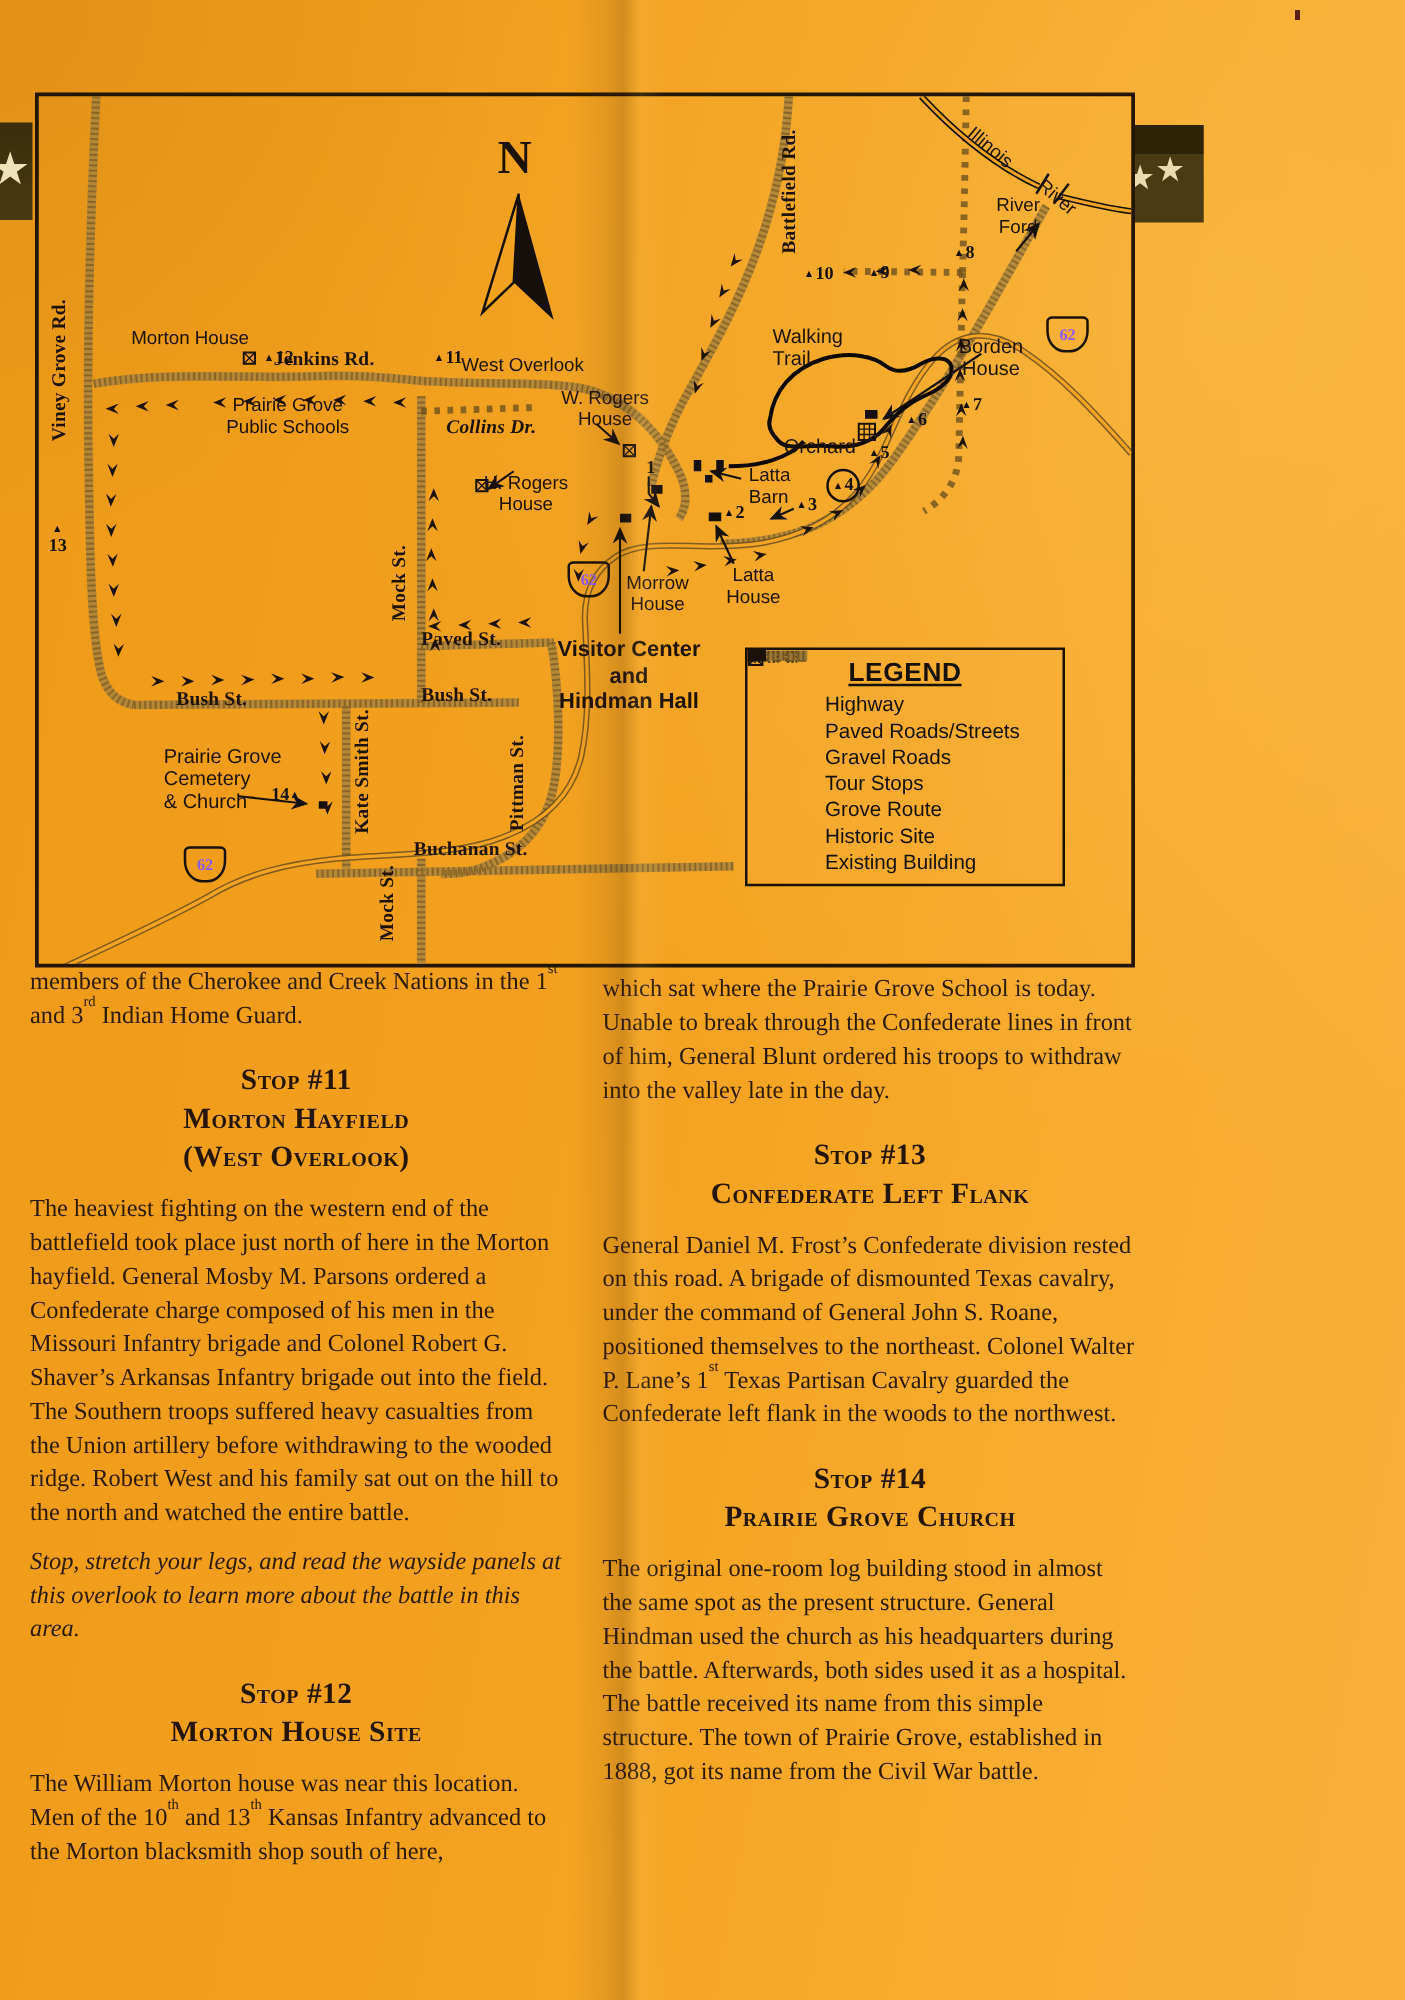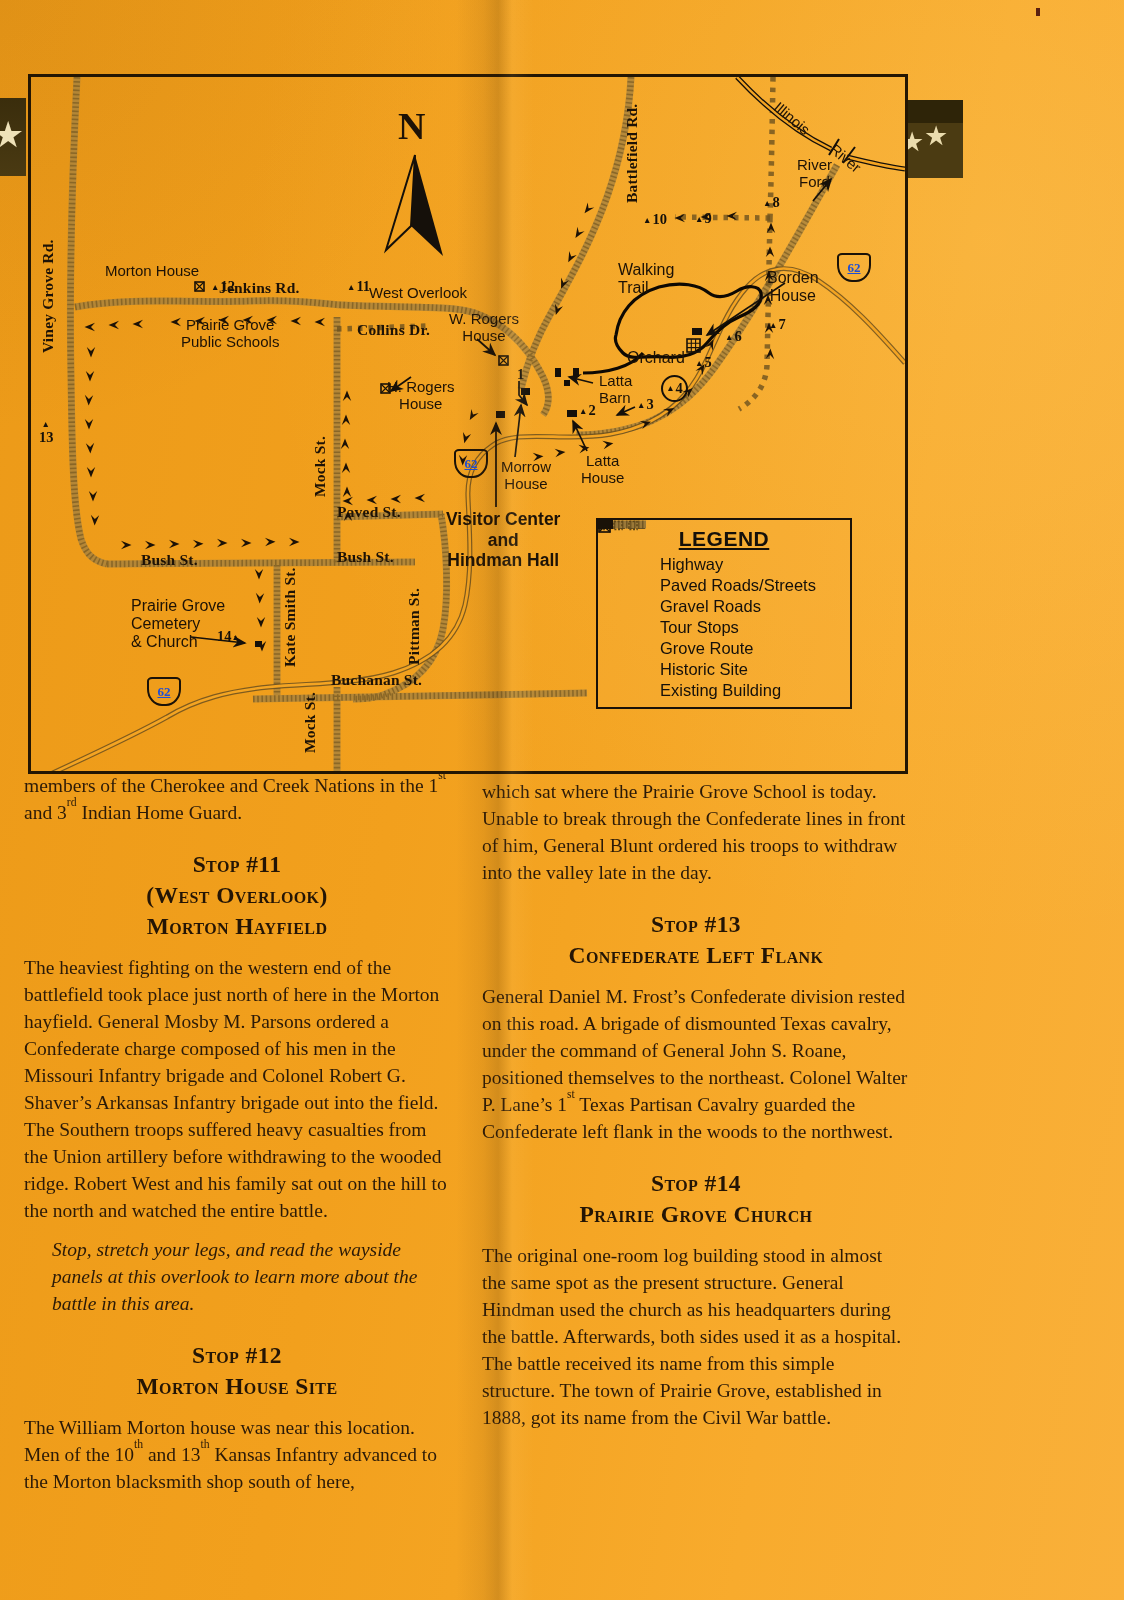--- a/index.html
+++ b/index.html
@@ -22,21 +22,21 @@
   .s15{font-size:15px}.s16{font-size:16px}.c{text-align:center}
   .st{font-family:"Liberation Serif",serif;font-weight:bold;font-size:15.5px;letter-spacing:.2px}
   .vc{font-weight:bold;font-size:17.5px;line-height:1.18}
   .north{font-family:"Liberation Serif",serif;font-weight:bold;font-size:38px}
   .rot{transform-origin:0 0;}
   .stop{position:absolute;font-family:"Liberation Serif",serif;font-weight:bold;font-size:14.5px;color:#15100a;line-height:1;z-index:4;}
   .stop .tri{font-size:8.5px;vertical-align:1.5px;letter-spacing:1px;}
   .stop.circle{border:2px solid #15100a;border-radius:50%;width:23px;height:23px;display:flex;align-items:center;justify-content:center;}
   .stop.stack{text-align:center;line-height:.95;}
   .shield{position:absolute;width:30px;height:25px;border:2.5px solid #1a1208;border-radius:5px 5px 15px 15px/4px 4px 17px 17px;
-    display:flex;align-items:center;justify-content:center;font:bold 13px "Liberation Serif",serif;color:#1d4ed8;z-index:3;text-decoration:underline;}
+    display:flex;align-items:center;justify-content:center;font:bold 13px "Liberation Serif",serif;color:#8b5cf6;z-index:3;}
   .legend{position:absolute;left:565px;top:441px;width:252px;height:187px;border:2.5px solid #1a1208;z-index:4;background:rgba(249,176,58,.25);}
   .legend h4{margin:7px 0 3px;text-align:center;font:bold 21px "Liberation Sans",sans-serif;color:#15100a;
     text-decoration:underline;letter-spacing:.5px;}
   .lrow{display:flex;align-items:center;height:21px;padding-left:6px;}
   .licon{width:56px;display:flex;justify-content:flex-end;align-items:center;padding-right:9px;box-sizing:border-box;}
   .ltext{font-size:16.5px;color:#15100a;}
 
   
   .flag{position:absolute;overflow:hidden;z-index:1;}
   .flag-left{left:0;top:98px;width:26px;height:78px;background:linear-gradient(180deg,#3a2d0c,#4a3a12);}
@@ -44,21 +44,21 @@
   .flag-right{left:908px;top:100px;width:55px;height:78px;background:linear-gradient(180deg,#2e2408 0 30%,#4b3b12 30% 100%);}
   .flag-right span{position:absolute;font-size:27px;color:#eadcae;}
   .flag-right span:first-child{left:-8px;top:26px;}
   .flag-right span:last-child{left:16px;top:20px;}
 
   
   .col{position:absolute;color:#2b1a08;font-family:"Liberation Serif",serif;font-size:19.5px;line-height:27px;z-index:3;}
   .col-left{left:24px;top:772px;width:426px;}
   .col-right{left:482px;top:778px;width:428px;}
   .col p{margin:0 0 12px;}
-  .col p.aside{font-style:italic;margin-left:28px;}
+  .col p.aside{font-style:italic;}
   .col sup{font-size:.6em;position:relative;top:-.45em;line-height:0;}
   .sec-head{margin:23px 0 12px;text-align:center;font-weight:bold;font-variant:small-caps;
     letter-spacing:.4px;font-size:23.5px;line-height:31px;color:#241505;}
 </style>
 </head>
 <body>
 
 <div class="fold"></div>
 <div class="speck"></div>
 
@@ -263,21 +263,21 @@
       </g>
   </svg>
 
   <div id="map-labels">
       <div class="map-label north" style="left: 367px; top: 28px;">N</div>
       <div class="map-label s15" style="left: 74px; top: 186px;">Morton House</div>
       <div class="map-label st" style="left: 188px; top: 202px;">Jenkins Rd.</div>
       <div class="map-label s15" style="left: 338px; top: 208px;">West Overlook</div>
       <div class="map-label s15 c" style="left: 150px; top: 240px;">Prairie Grove
 Public Schools</div>
-      <div class="map-label st" style="left: 326px; top: 244px;">Collins Dr.</div>
+      <div class="map-label st" style="left: 326px; top: 256px; font-style: italic;">Collins Dr.</div>
       <div class="map-label s15 c" style="left: 418px; top: 234px;">W. Rogers
 House</div>
       <div class="map-label s15 c" style="left: 356px; top: 302px;">H. Rogers
 House</div>
       <div class="map-label st rot" style="left: 8px; top: 276px; transform: rotate(-90deg);">Viney Grove Rd.</div>
       <div class="map-label st rot" style="left: 592px; top: 126px; transform: rotate(-90deg);">Battlefield Rd.</div>
       <div class="map-label s15 rot" style="left: 750px; top: 22px; transform: rotate(40deg);">Illinois</div>
       <div class="map-label s15 rot" style="left: 806px; top: 64px; transform: rotate(40deg);">River</div>
       <div class="map-label s15 c" style="left: 766px; top: 80px;">River
 Ford</div>
@@ -394,22 +394,22 @@
           <span class="ltext">Existing Building</span>
         </div>
       </div>
   </div>
 </div>
 
 <div class="col col-left">
   <p>members of the Cherokee and Creek Nations in the 1<sup>st</sup> and 3<sup>rd</sup> Indian Home Guard.</p>
   <div class="sec-head">
     <div>Stop #11</div>
+    <div>Morton Hayfield</div>
     <div>(West Overlook)</div>
-    <div>Morton Hayfield</div>
   </div>
   <p>The heaviest fighting on the western end of the battlefield took place just north of here in the Morton hayfield. General Mosby M. Parsons ordered a Confederate charge composed of his men in the Missouri Infantry brigade and Colonel Robert G. Shaver’s Arkansas Infantry brigade out into the field. The Southern troops suffered heavy casualties from the Union artillery before withdrawing to the wooded ridge. Robert West and his family sat out on the hill to the north and watched the entire battle.</p>
   <p class="aside">Stop, stretch your legs, and read the wayside panels at this overlook to learn more about the battle in this area.</p>
   <div class="sec-head">
     <div>Stop #12</div>
     <div>Morton House Site</div>
   </div>
   <p>The William Morton house was near this location. Men of the 10<sup>th</sup> and 13<sup>th</sup> Kansas Infantry advanced to the Morton blacksmith shop south of here,</p>
 </div>
 

